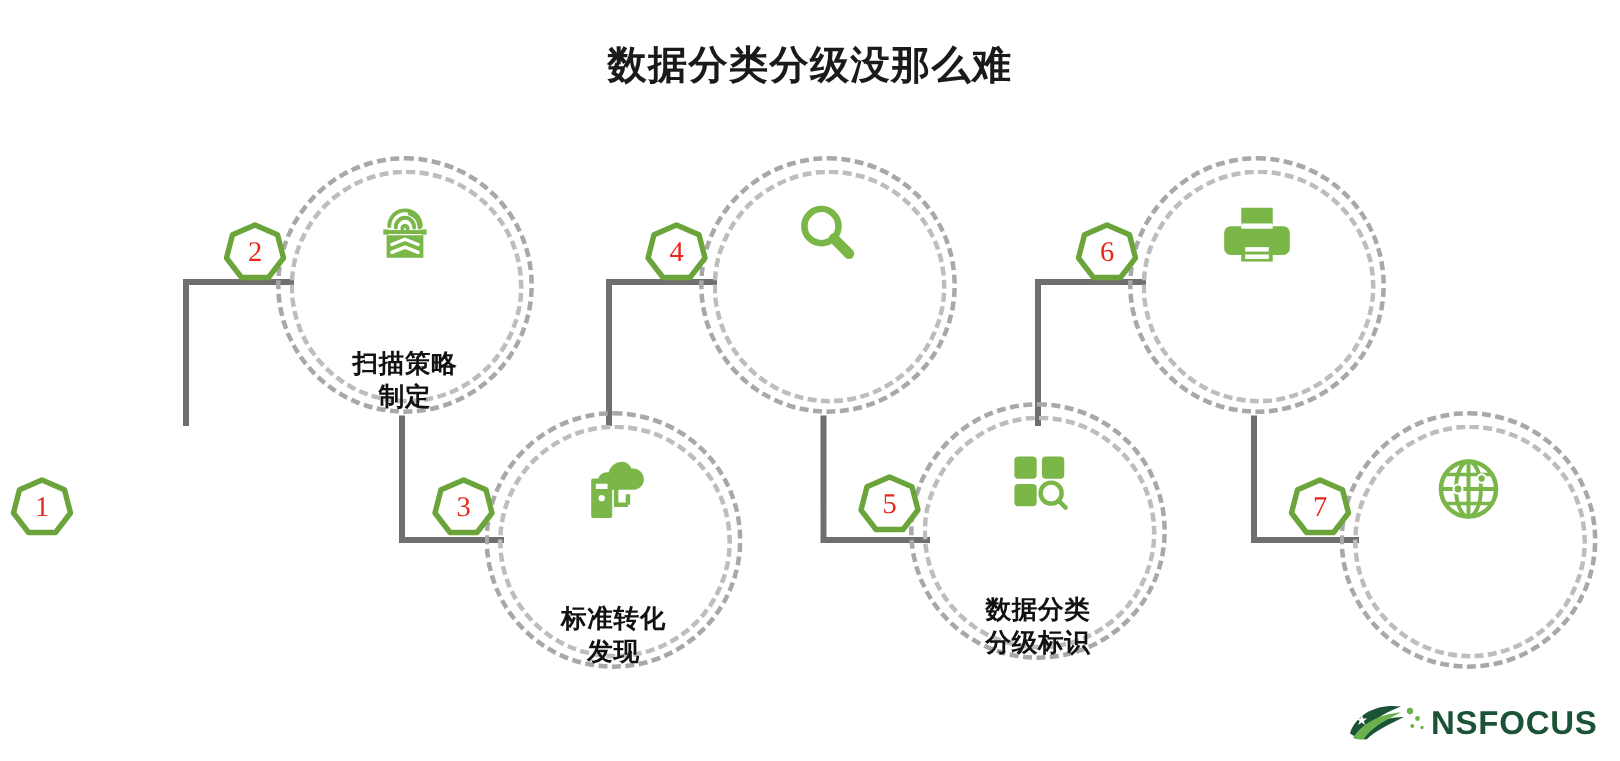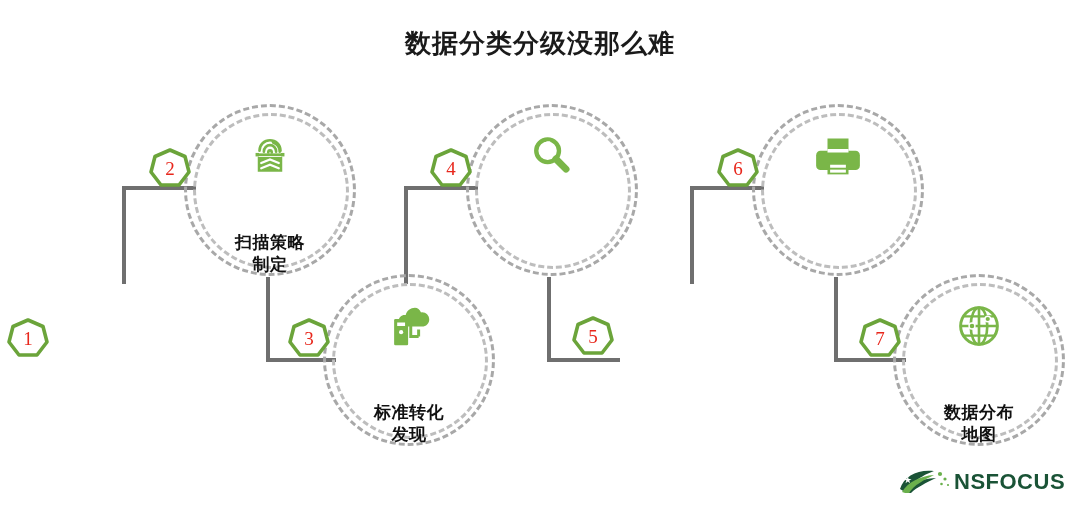--- a/index.html
+++ b/index.html
@@ -144,20 +144,35 @@
       </svg>
     </div>
   </div>
   <div class="badge" style="left:429px;top:147px;">
     <svg viewBox="0 0 44 44">
       <polygon points="22,3 37,9.5 41,25 31,38 13,38 3,25 7,9.5" fill="#ffffff" stroke="#6ba43a" stroke-width="3.6" stroke-linejoin="round"></polygon>
     </svg>
     <div class="badge-num">4</div>
   </div>
 
+  <div class="node" style="left:606px;top:268px;">
+    <div class="ring-outer"></div>
+    <div class="ring-inner"></div>
+    <div class="node-inner">
+      <svg class="node-icon" viewBox="0 0 64 64">
+        <rect x="14" y="14" width="17" height="17" rx="3" fill="#7AB648"></rect>
+        <rect x="35" y="14" width="17" height="17" rx="3" fill="#7AB648"></rect>
+        <rect x="14" y="35" width="17" height="17" rx="3" fill="#7AB648"></rect>
+        <circle cx="42" cy="42" r="8" fill="none" stroke="#7AB648" stroke-width="3.4"></circle>
+        <path d="M48 48 L53 53" stroke="#7AB648" stroke-width="3.4" stroke-linecap="round"></path>
+      </svg>
+      <div class="node-label">数据分类
+分级标识</div>
+    </div>
+  </div>
   <div class="badge" style="left:571px;top:315px;">
     <svg viewBox="0 0 44 44">
       <polygon points="22,3 37,9.5 41,25 31,38 13,38 3,25 7,9.5" fill="#ffffff" stroke="#6ba43a" stroke-width="3.6" stroke-linejoin="round"></polygon>
     </svg>
     <div class="badge-num">5</div>
   </div>
 
   <div class="node" style="left:752px;top:104px;">
     <div class="ring-outer"></div>
     <div class="ring-inner"></div>
@@ -186,22 +201,20 @@
       <svg class="node-icon" viewBox="0 0 64 64">
         <circle cx="32" cy="32" r="21" fill="none" stroke="#7AB648" stroke-width="3.4"></circle>
         <ellipse cx="32" cy="32" rx="9.5" ry="21" fill="none" stroke="#7AB648" stroke-width="3"></ellipse>
         <path d="M11 32 h42" stroke="#7AB648" stroke-width="3" fill="none"></path>
         <path d="M32 11 v42" stroke="#7AB648" stroke-width="3" fill="none"></path>
         <path d="M14.5 21 h35" stroke="#7AB648" stroke-width="2.6" fill="none"></path>
         <path d="M14.5 43 h35" stroke="#7AB648" stroke-width="2.6" fill="none"></path>
         <circle cx="24" cy="32" r="3.4" fill="#7AB648" stroke="#ffffff" stroke-width="1.6"></circle>
         <circle cx="42" cy="24" r="3.2" fill="#7AB648" stroke="#ffffff" stroke-width="1.6"></circle>
       </svg>
-      <div class="node-label">数据分布
-地图</div>
     </div>
   </div>
   <div class="badge" style="left:858px;top:317px;">
     <svg viewBox="0 0 44 44">
       <polygon points="22,3 37,9.5 41,25 31,38 13,38 3,25 7,9.5" fill="#ffffff" stroke="#6ba43a" stroke-width="3.6" stroke-linejoin="round"></polygon>
     </svg>
     <div class="badge-num">7</div>
   </div>
 
   <div id="logo">

